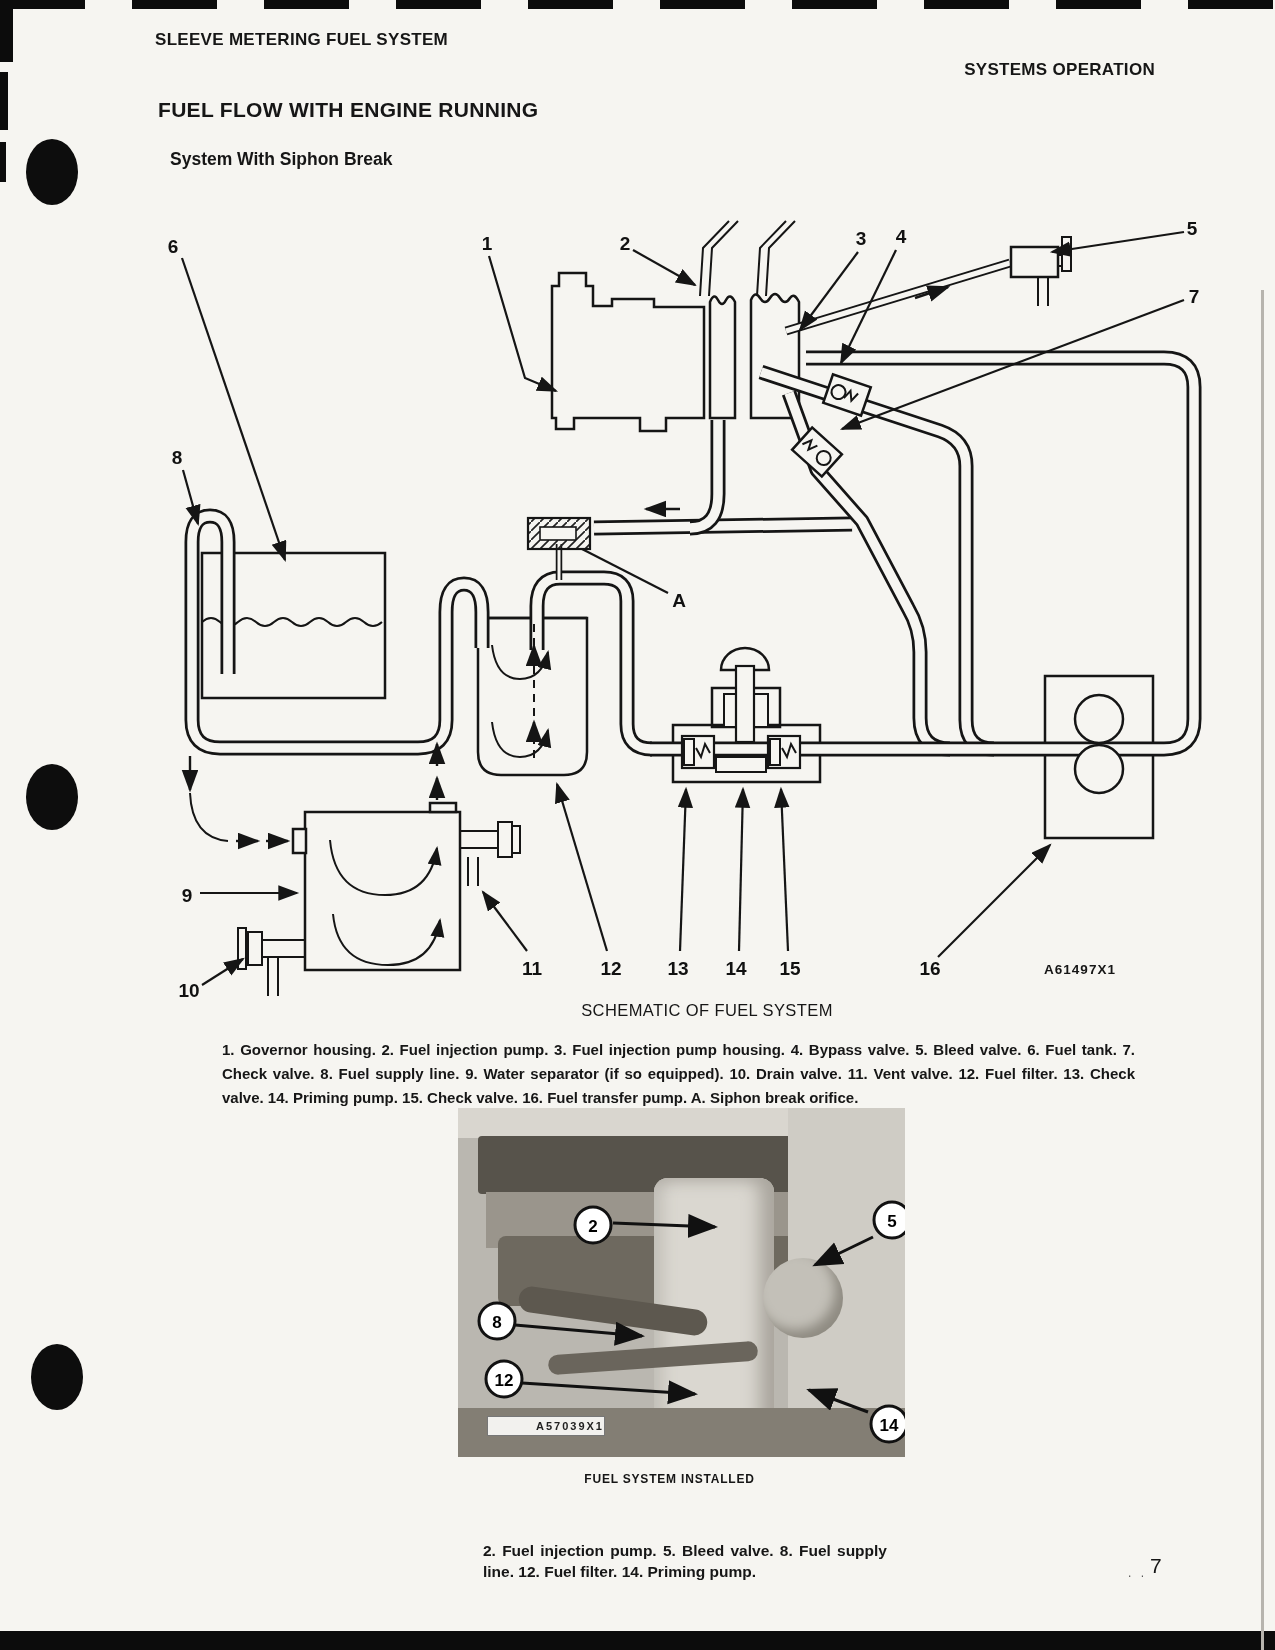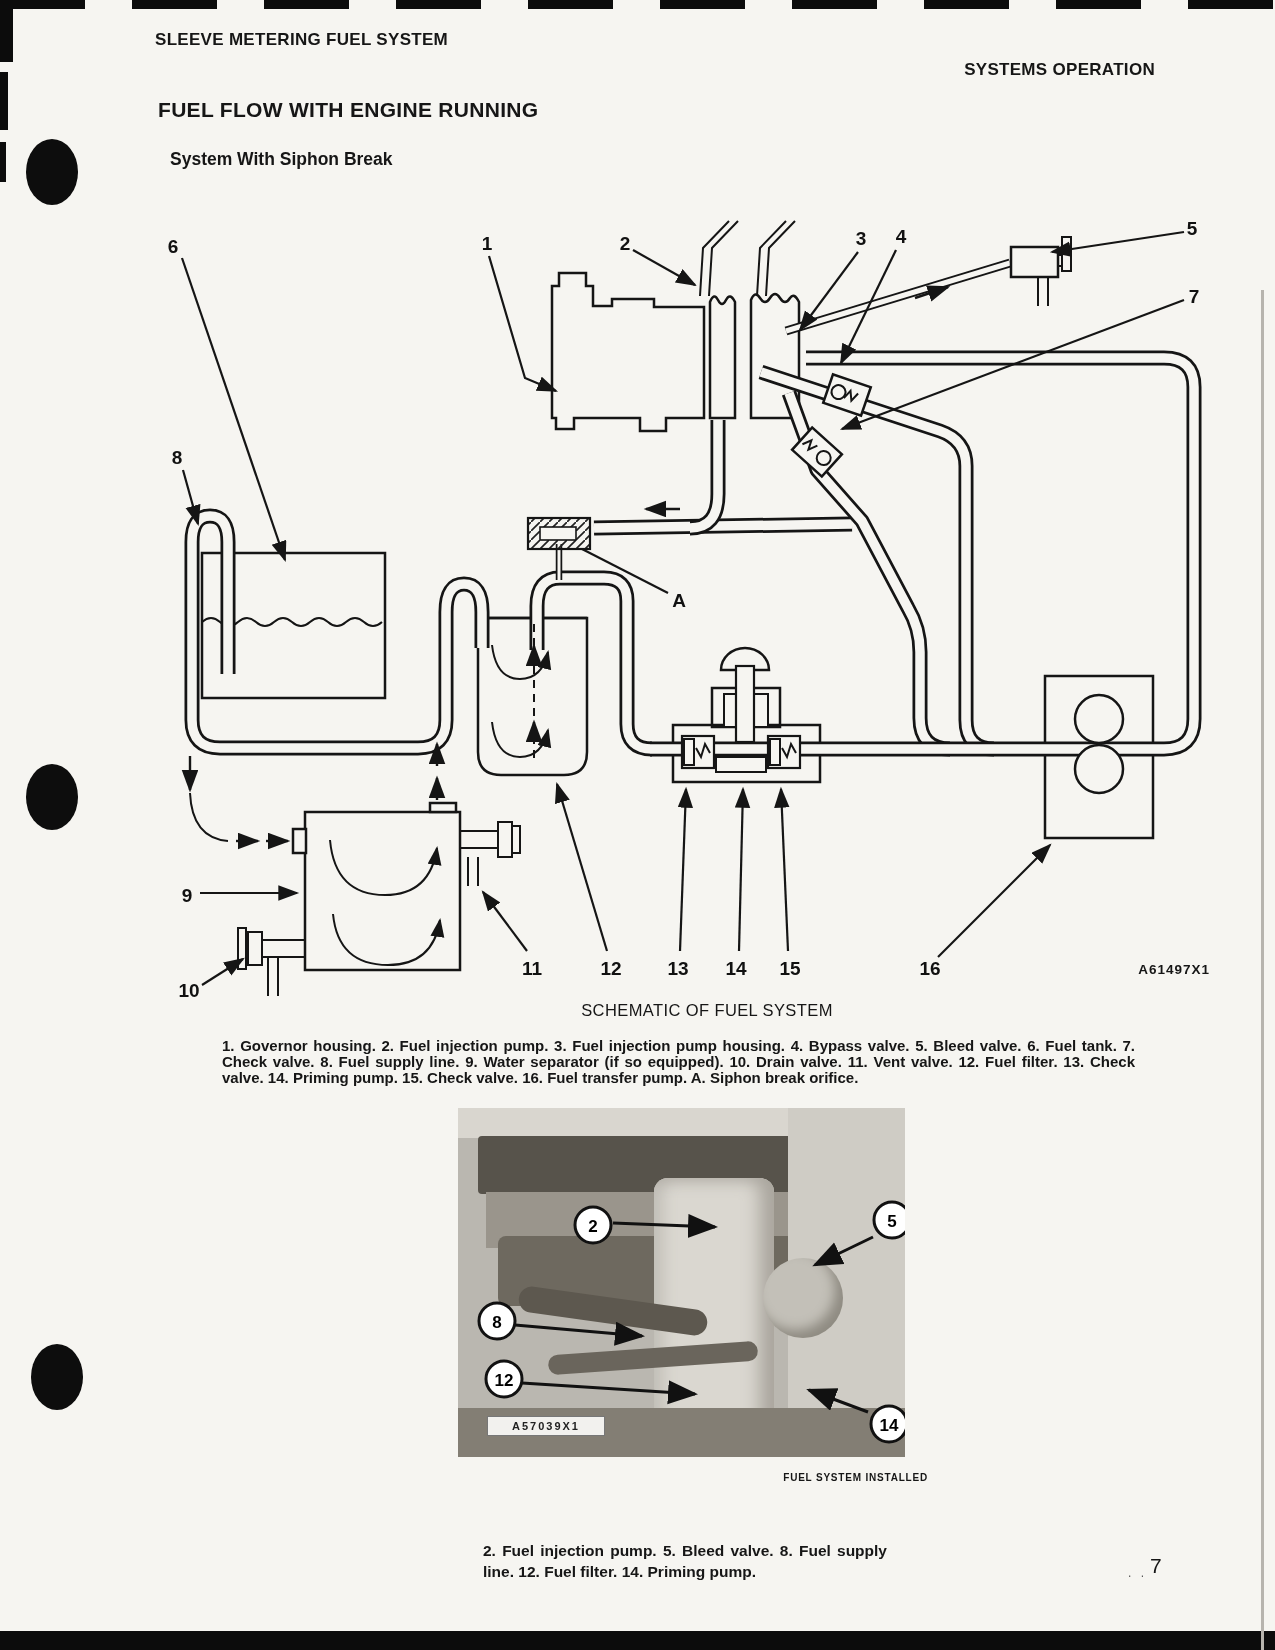--- a/index.html
+++ b/index.html
@@ -18,27 +18,27 @@
   .leftbar3{left:0;top:142px;width:6px;height:40px;background:#0c0c0c;}
   .punch{background:#0d0d0d;border-radius:50%;}
   .bottomstrip{left:0;top:1631px;width:1275px;height:19px;background:#0c0c0c;}
   .rightedge{left:1261px;top:290px;width:3px;height:1360px;background:#b7b4ae;}
   
   .hleft{left:155px;top:30px;font-size:17px;font-weight:bold;letter-spacing:.3px;}
   .hright{left:860px;top:22px;width:295px;text-align:right;font-size:17px;font-weight:bold;letter-spacing:.3px;margin-top:38px;}
   .title{left:158px;top:98px;font-size:21px;font-weight:bold;letter-spacing:.3px;}
   .subtitle{left:158px;top:149px;font-size:17.5px;font-weight:bold;margin-left:12px;}
   
-  .figcode1{left:950px;top:962px;width:260px;text-align:right;font-size:13.5px;font-weight:bold;letter-spacing:1px;}
+  .figcode1{left:950px;top:962px;width:260px;text-align:center;font-size:13.5px;font-weight:bold;letter-spacing:1px;}
   .schcaption{left:447px;top:1001px;width:520px;text-align:center;font-size:16.5px;font-weight:normal;letter-spacing:.4px;}
-  .legend1{left:222px;top:1038px;width:913px;font-size:15px;line-height:16px;font-weight:bold;text-align:justify;}
+  .legend1{left:222px;top:1038px;width:913px;font-size:15px;line-height:24px;font-weight:bold;text-align:justify;}
   
   .photo{left:458px;top:1108px;width:447px;height:349px;background:#bab7b0;overflow:hidden;}
   .photo .p{position:absolute;}
-  .photocaption{left:481px;top:1472px;width:447px;text-align:right;font-size:10px;font-weight:bold;letter-spacing:.8px;}
+  .photocaption{left:446px;top:1472px;width:447px;text-align:center;font-size:12px;font-weight:bold;letter-spacing:.8px;}
   .legend2{left:483px;top:1540px;width:404px;font-size:15.5px;line-height:21px;font-weight:bold;text-align:justify;}
   .pagenum{left:1150px;top:1554px;font-size:21px;}
   .pagedots{left:1128px;top:1566px;font-size:12px;color:#555;letter-spacing:3px;}
   
   svg text{font-family:"Liberation Sans","DejaVu Sans",sans-serif;}
   .pb{stroke:#151515;stroke-width:15;fill:none;stroke-linecap:butt;stroke-linejoin:round;}
   .pw{stroke:#f6f5f1;stroke-width:9.5;fill:none;stroke-linecap:butt;stroke-linejoin:round;}
   .tb{stroke:#151515;stroke-width:9;fill:none;stroke-linejoin:round;}
   .tw{stroke:#f6f5f1;stroke-width:5;fill:none;stroke-linejoin:round;}
   .sb{stroke:#151515;stroke-width:6.5;fill:none;}
@@ -304,20 +304,20 @@
       <circle cx="431" cy="316" r="18" fill="#fff" stroke="#111" stroke-width="3"></circle>
       <text x="135" y="124" style="font-size:17px;font-weight:bold;" text-anchor="middle">2</text>
       <text x="434" y="119" style="font-size:17px;font-weight:bold;" text-anchor="middle">5</text>
       <text x="39" y="220" style="font-size:17px;font-weight:bold;" text-anchor="middle">8</text>
       <text x="46" y="278" style="font-size:17px;font-weight:bold;" text-anchor="middle">12</text>
       <text x="431" y="323" style="font-size:17px;font-weight:bold;" text-anchor="middle">14</text>
     </g>
   </svg>
 
   <div class="p" style="left:29px;top:308px;width:116px;height:18px;background:#f2f1ee;border:1px solid #777;
-       font-size:11px;font-weight:bold;letter-spacing:2px;text-align:center;line-height:18px;color:#222;">A57039X1</div>
+       font-size:11px;font-weight:bold;letter-spacing:2px;text-align:right;line-height:18px;color:#222;">A57039X1</div>
 </div>
 
 <div class="abs photocaption">FUEL SYSTEM INSTALLED</div>
 <div class="abs legend2">2. Fuel injection pump.  5. Bleed valve.  8. Fuel supply line.  12. Fuel filter.  14. Priming pump.</div>
 
 <div class="abs pagedots">. .</div>
 <div class="abs pagenum">7</div>
 
 </body></html>

